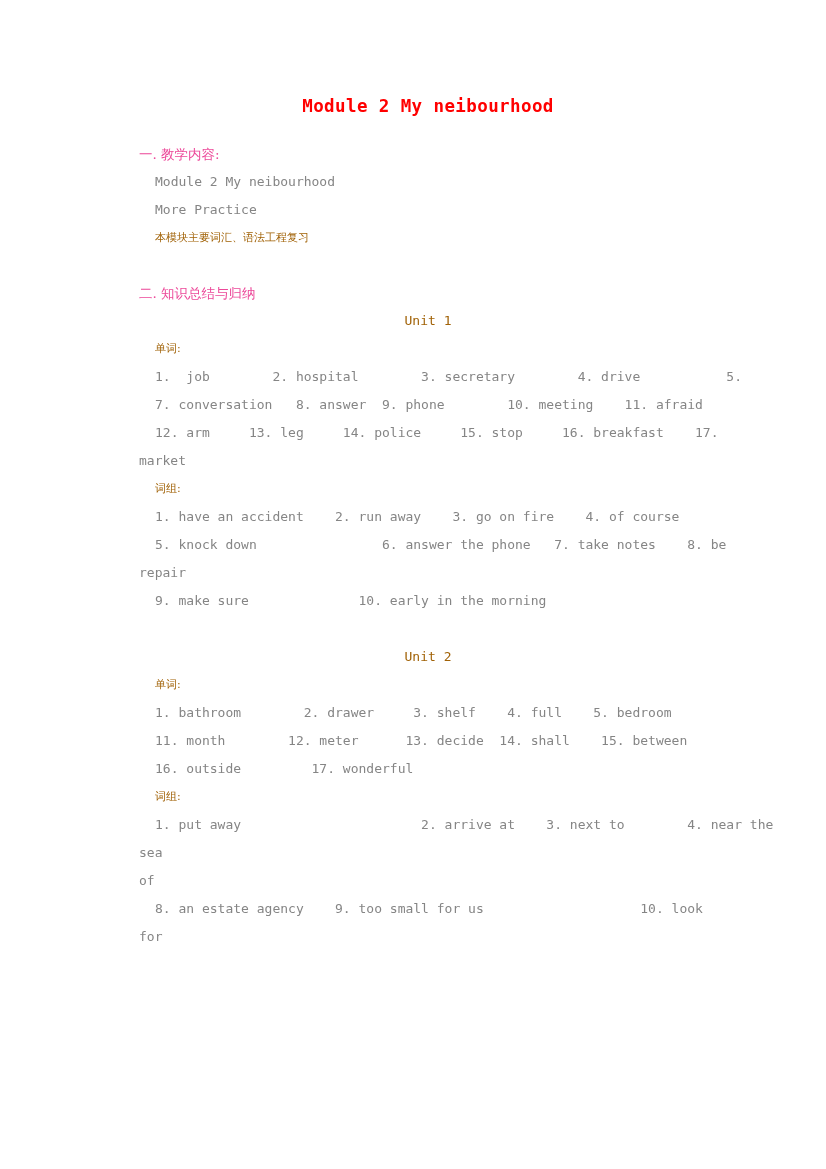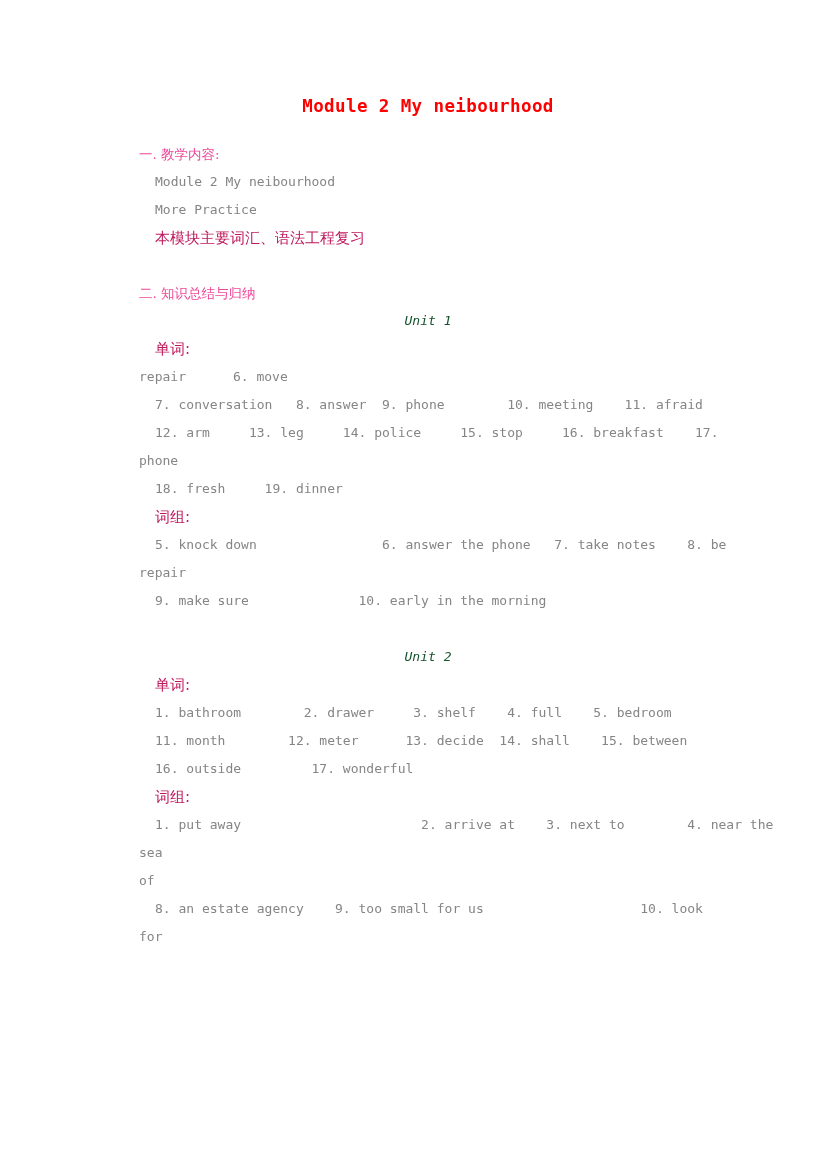--- a/index.html
+++ b/index.html
@@ -54,36 +54,35 @@
     font-size: 13px;
     line-height: 28px;
     color: #858585;
     margin: 0;
     white-space: pre;
   }
   .line.indent { margin-left: 16px; }
 
   .label-cn {
     font-family: "DejaVu Sans", "Liberation Sans", sans-serif;
-    font-size: 15px;
+    font-size: 11px;
     line-height: 28px;
-    color: #be185d;
+    color: #a16207;
     margin: 0 0 0 16px;
     white-space: pre;
   }
 
   .unit-head {
     font-family: "DejaVu Sans Mono", "Liberation Mono", monospace;
     font-size: 13px;
     line-height: 28px;
-    color: #14532d;
+    color: #a16207;
     text-align: center;
     margin: 0;
     padding-left: 0px;
-    font-style: italic;
   }
 
   .gap-sm { height: 28px; }
   .gap-md { height: 27px; }
 </style>
 </head>
 <body>
 
 <div class="page">
   <div class="content">
@@ -94,27 +93,27 @@
     <p class="line indent">Module 2 My neibourhood</p>
     <p class="line indent">More Practice</p>
     <p class="label-cn">本模块主要词汇、语法工程复习</p>
 
     <div class="gap-md"></div>
 
     <p class="section-head">二. 知识总结与归纳</p>
 
     <p class="unit-head">Unit 1</p>
     <p class="label-cn">单词:</p>
-    <p class="line">repair      6. move</p>
+    <p class="line indent">1.  job        2. hospital        3. secretary        4. drive           5.</p>
     <p class="line indent">7. conversation   8. answer  9. phone        10. meeting    11. afraid</p>
     <p class="line indent">12. arm     13. leg     14. police     15. stop     16. breakfast    17.</p>
-    <p class="line">phone</p>
-    <p class="line indent">18. fresh     19. dinner</p>
+    <p class="line">market</p>
 
     <p class="label-cn">词组:</p>
+    <p class="line indent">1. have an accident    2. run away    3. go on fire    4. of course</p>
     <p class="line indent">5. knock down                6. answer the phone   7. take notes    8. be</p>
     <p class="line">repair</p>
     <p class="line indent">9. make sure              10. early in the morning</p>
 
     <div class="gap-sm"></div>
 
     <p class="unit-head">Unit 2</p>
     <p class="label-cn">单词:</p>
     <p class="line indent">1. bathroom        2. drawer     3. shelf    4. full    5. bedroom</p>
     <p class="line indent">11. month        12. meter      13. decide  14. shall    15. between</p>

